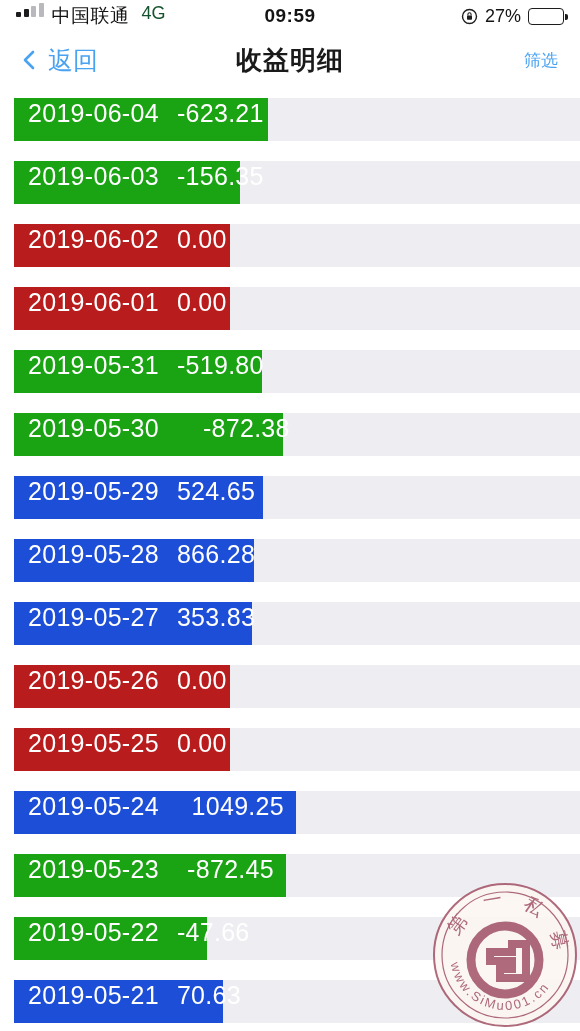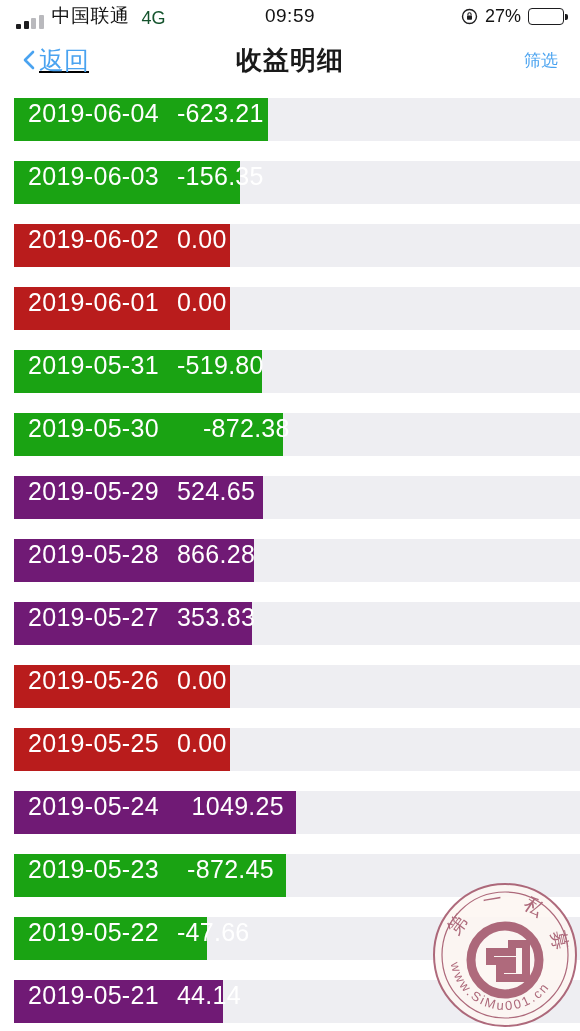--- a/index.html
+++ b/index.html
@@ -13,32 +13,32 @@
 
   
   .statusbar {
     height:32px;
     display:flex;
     align-items:center;
     padding:0 16px;
     position:relative;
     background:#ffffff;
   }
-  .sb-left { display:flex; align-items:flex-end; gap:8px; }
+  .sb-left { display:flex; align-items:flex-start; gap:8px; }
   .signal { display:flex; align-items:flex-end; gap:2.5px; height:14px; }
   .signal i { width:5px; background:#1d1d1f; border-radius:1px; display:block; }
   .signal i:nth-child(1){ height:5px; }
   .signal i:nth-child(2){ height:8px; }
   .signal i:nth-child(3){ height:11px; background:#b9b9bd; }
   .signal i:nth-child(4){ height:14px; background:#b9b9bd; }
   .carrier { font-size:19px; color:#141414; letter-spacing:.5px; }
   .net { font-size:18px; color:#14532d; margin-left:4px; }
   .sb-time {
     position:absolute; left:0; right:0; text-align:center;
-    font-size:19px; font-weight:normal; color:#141414; letter-spacing:.5px;
+    font-size:19px; font-weight:bold; color:#141414; letter-spacing:.5px;
   }
   .sb-right {
     margin-left:auto; display:flex; align-items:center; gap:7px; z-index:2;
   }
   .rotlock { width:17px; height:17px; position:relative; }
   .rotlock svg { display:block; }
   .batt-pct { font-size:18px; color:#141414; }
   .battery {
     width:36px; height:17px; border:1.6px solid #1d1d1f;
     border-radius:4px; position:relative; padding:1.6px;
@@ -50,21 +50,21 @@
   .battery .fill { height:100%; background:#1d1d1f; border-radius:1.5px; }
 
   
   .navbar {
     height:56px;
     display:flex; align-items:center;
     padding:0 22px;
     position:relative;
     background:#ffffff;
   }
-  .nav-back { display:flex; align-items:center; gap:3px; cursor:pointer;text-decoration:underline; }
+  .nav-back { display:flex; align-items:center; gap:12px; cursor:pointer; }
   .chev { width:14px; height:22px; }
   .nav-back-label { font-size:25px; color:#4aa3f0; }
   .nav-title {
     position:absolute; left:0; right:0; text-align:center;
     font-size:26px; font-weight:bold; color:#1a1a1a; letter-spacing:1px;
   }
   .nav-filter {
     margin-left:auto; font-size:17px; color:#4aa3f0; cursor:pointer; z-index:2;
   }
 
@@ -85,21 +85,21 @@
     left:14px; top:10px;
     height:43px;
     display:flex; align-items:center;
     padding:0 12px 13px 14px;
     color:#ffffff;
     font-size:25px;
     letter-spacing:.3px;
     white-space:nowrap;
     cursor:pointer;
   }
-  .bar.pos { background:#701a75; }
+  .bar.pos { background:#1d4ed8; }
   .bar.neg { background:#1aa313; }
   .bar.zero { background:#b91c1c; }
   .bar .date { }
   .bar .value { margin-left:auto; padding-left:18px; }
 
   
   .watermark {
     position:absolute;
     left:432px; top:882px;
     width:146px; height:146px;
@@ -246,21 +246,21 @@
       <div class="track"></div>
       <div class="bar neg" style="width: 193px;">
         <span class="date">2019-05-22</span>
         <span class="value">-47.66</span>
       </div>
     </div>
     <div class="row">
       <div class="track"></div>
       <div class="bar pos" style="width: 209px;">
         <span class="date">2019-05-21</span>
-        <span class="value">44.14</span>
+        <span class="value">70.63</span>
       </div>
     </div>
   </div>
 
 <div class="watermark">
   <svg viewBox="0 0 146 146" width="146" height="146">
     <defs>
       <path id="arcTop" d="M 23 73 A 50 50 0 0 1 123 73"></path>
       <path id="arcBot" d="M 18 73 A 55 55 0 0 0 128 73"></path>
     </defs>

